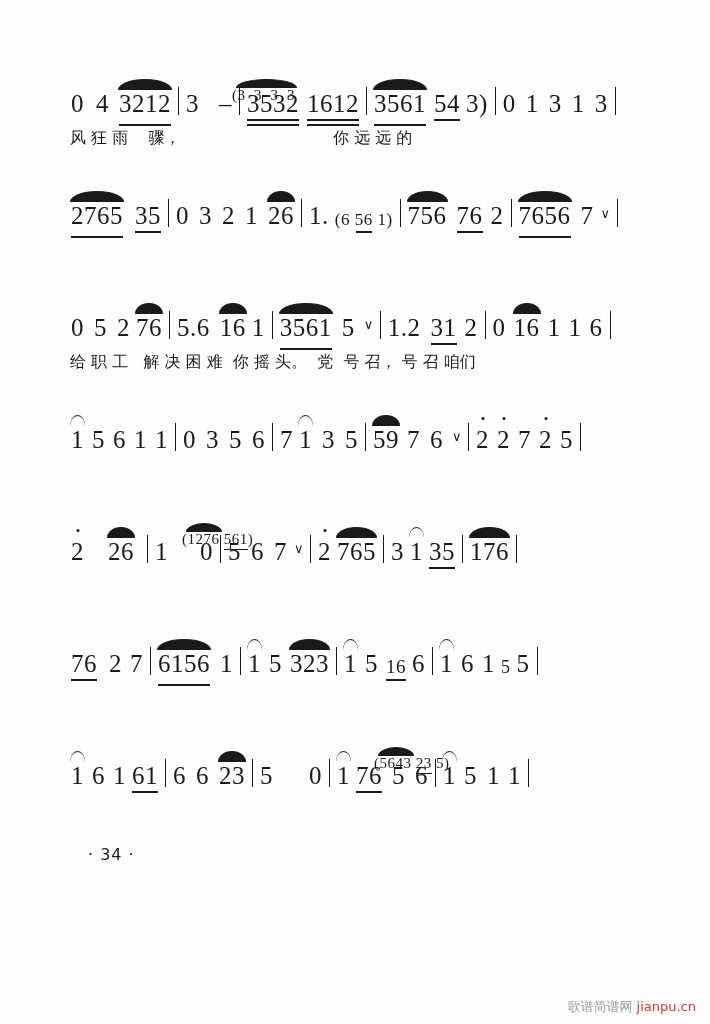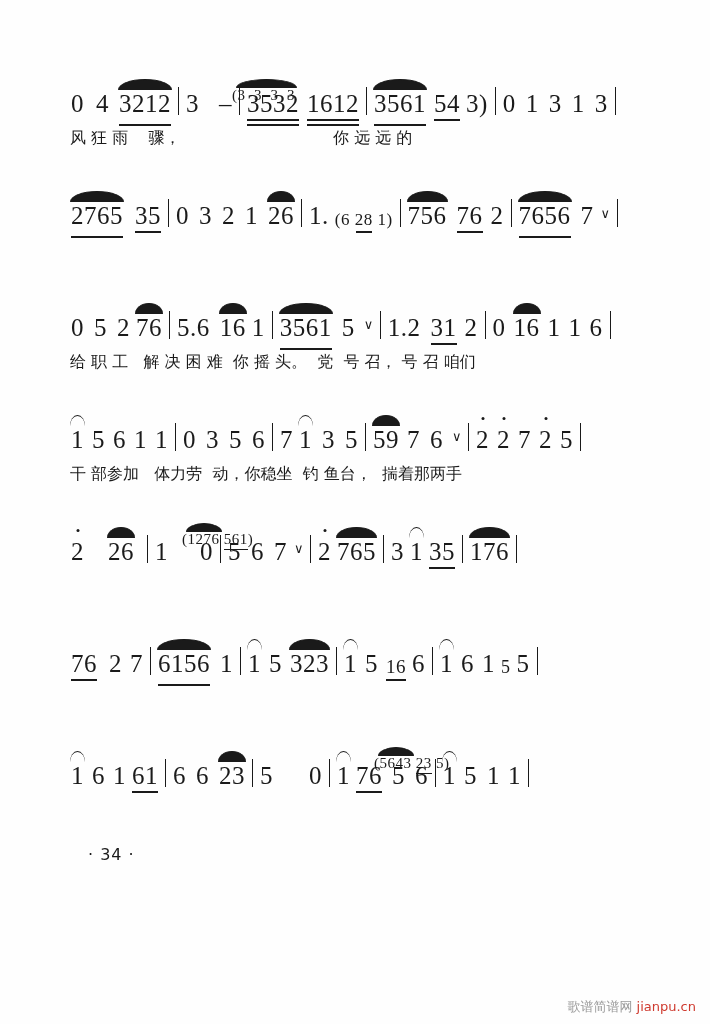--- a/index.html
+++ b/index.html
@@ -199,21 +199,21 @@
         <span class="note beam1 beam2 arc">2765</span><span class="sp" style="width:10px"></span>
         <span class="note beam1">35</span>
         <span class="bar"></span>
         <span class="note">0</span><span class="sp" style="width:8px"></span>
         <span class="note">3</span><span class="sp" style="width:8px"></span>
         <span class="note">2</span><span class="sp" style="width:8px"></span>
         <span class="note">1</span><span class="sp" style="width:8px"></span>
         <span class="note beam1 arc">26</span>
         <span class="bar"></span>
         <span class="note">1.</span><span class="sp" style="width:4px"></span>
-        <span class="note" style="font-size:17px">(6&nbsp;<span class="beam1" style="position:relative;display:inline-block">28</span>&nbsp;1)</span>
+        <span class="note" style="font-size:17px">(6&nbsp;<span class="beam1" style="position:relative;display:inline-block">56</span>&nbsp;1)</span>
         <span class="bar"></span>
         <span class="note beam1 arc">756</span><span class="sp" style="width:8px"></span>
         <span class="note beam1">76</span><span class="sp" style="width:6px"></span>
         <span class="note">2</span>
         <span class="bar"></span>
         <span class="note beam1 beam2 arc">7656</span><span class="sp" style="width:8px"></span>
         <span class="note">7</span><span class="sp" style="width:6px"></span>
         <span class="vmark" style="position:relative;top:-8px">∨</span>
         <span class="bar"></span>
       </div>
@@ -273,23 +273,20 @@
         <span class="note">6</span><span class="sp" style="width:8px"></span>
         <span class="vmark" style="position:relative;top:-9px">∨</span>
         <span class="bar"></span>
         <span class="note dot-above">2</span><span class="sp" style="width:6px"></span>
         <span class="note dot-above">2</span><span class="sp" style="width:6px"></span>
         <span class="note">7</span><span class="sp" style="width:6px"></span>
         <span class="note dot-above">2</span><span class="sp" style="width:6px"></span>
         <span class="note">5</span>
         <span class="bar"></span>
       </div>
-      <div class="lyric-row">
-        <span class="lyr">干 部参加   体力劳  动，你稳坐  钓 鱼台，  揣着那两手</span>
-      </div>
     </div>
 
     <div class="system">
       <div class="grace" style="left:78px; top:-12px;font-family:Liberation Serif, serif;">
         <span class="gparen">(</span><span class="gbeam garc" style="position:relative;">1276</span>&nbsp;<span class="gbeam" style="position:relative;">561</span><span class="gparen">)</span>
       </div>
       <div class="notes-row">
         <span class="note dot-above">2</span><span class="sp" style="width:22px"></span>
         <span class="note beam1 arc">26</span><span class="sp" style="width:6px"></span>
         <span class="bar"></span>

